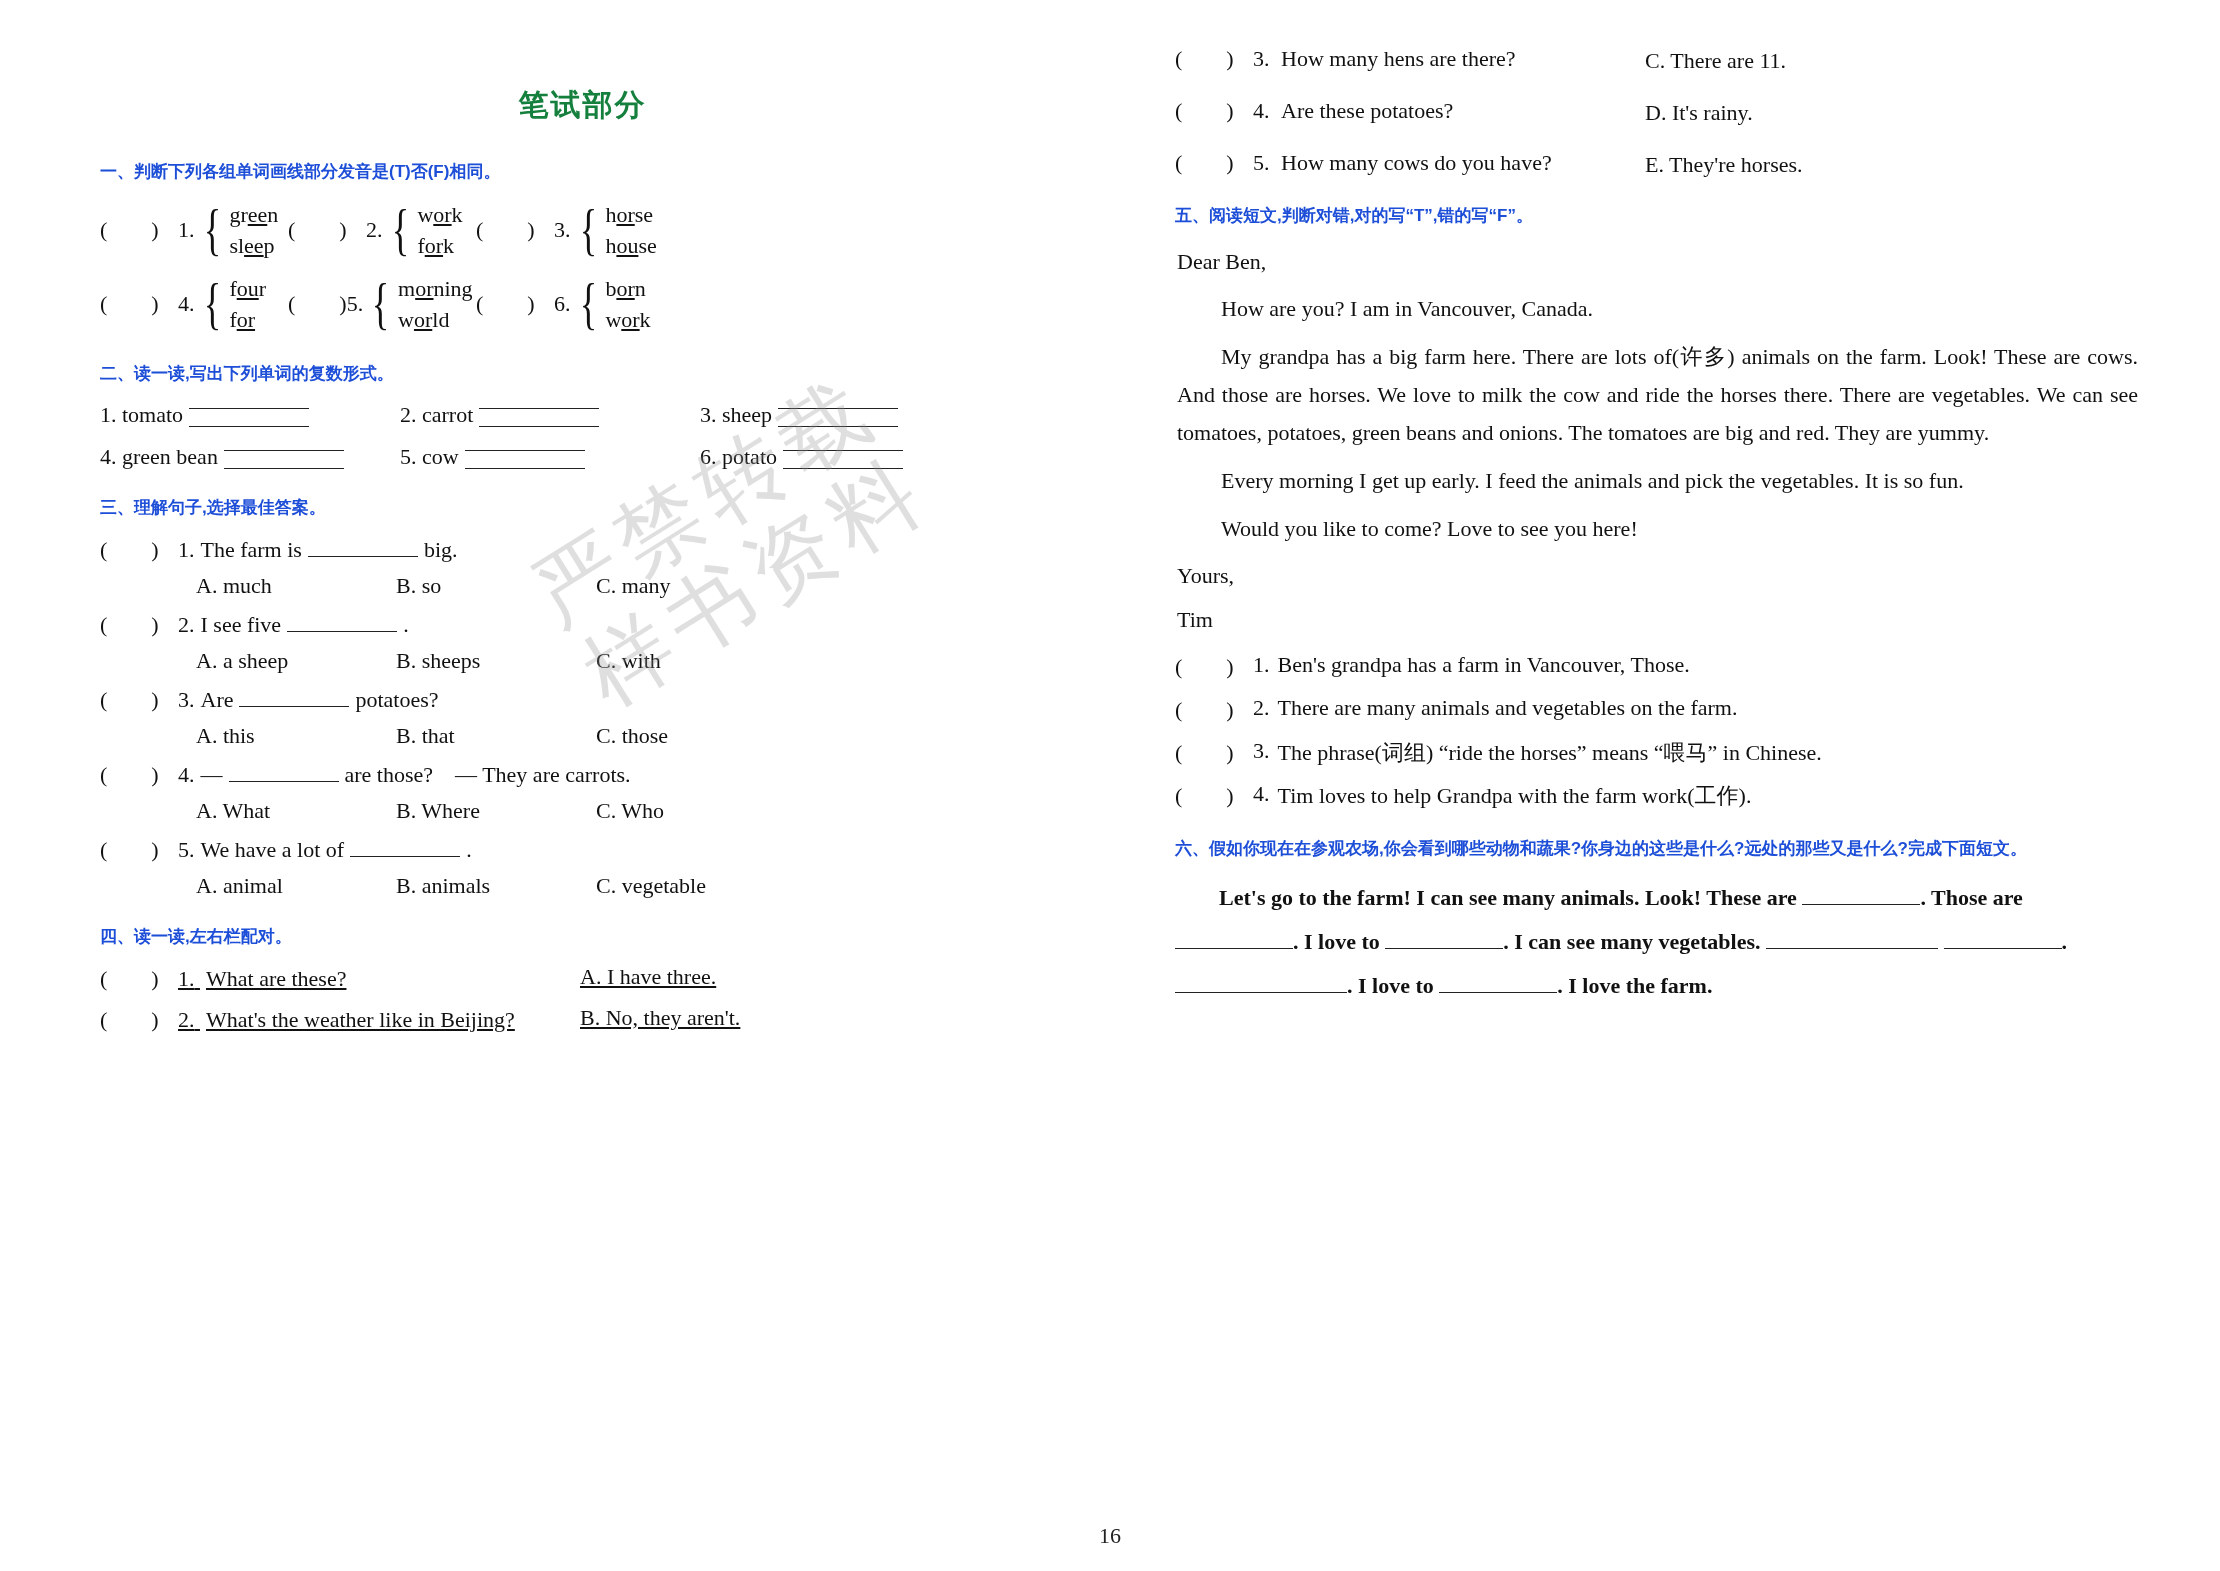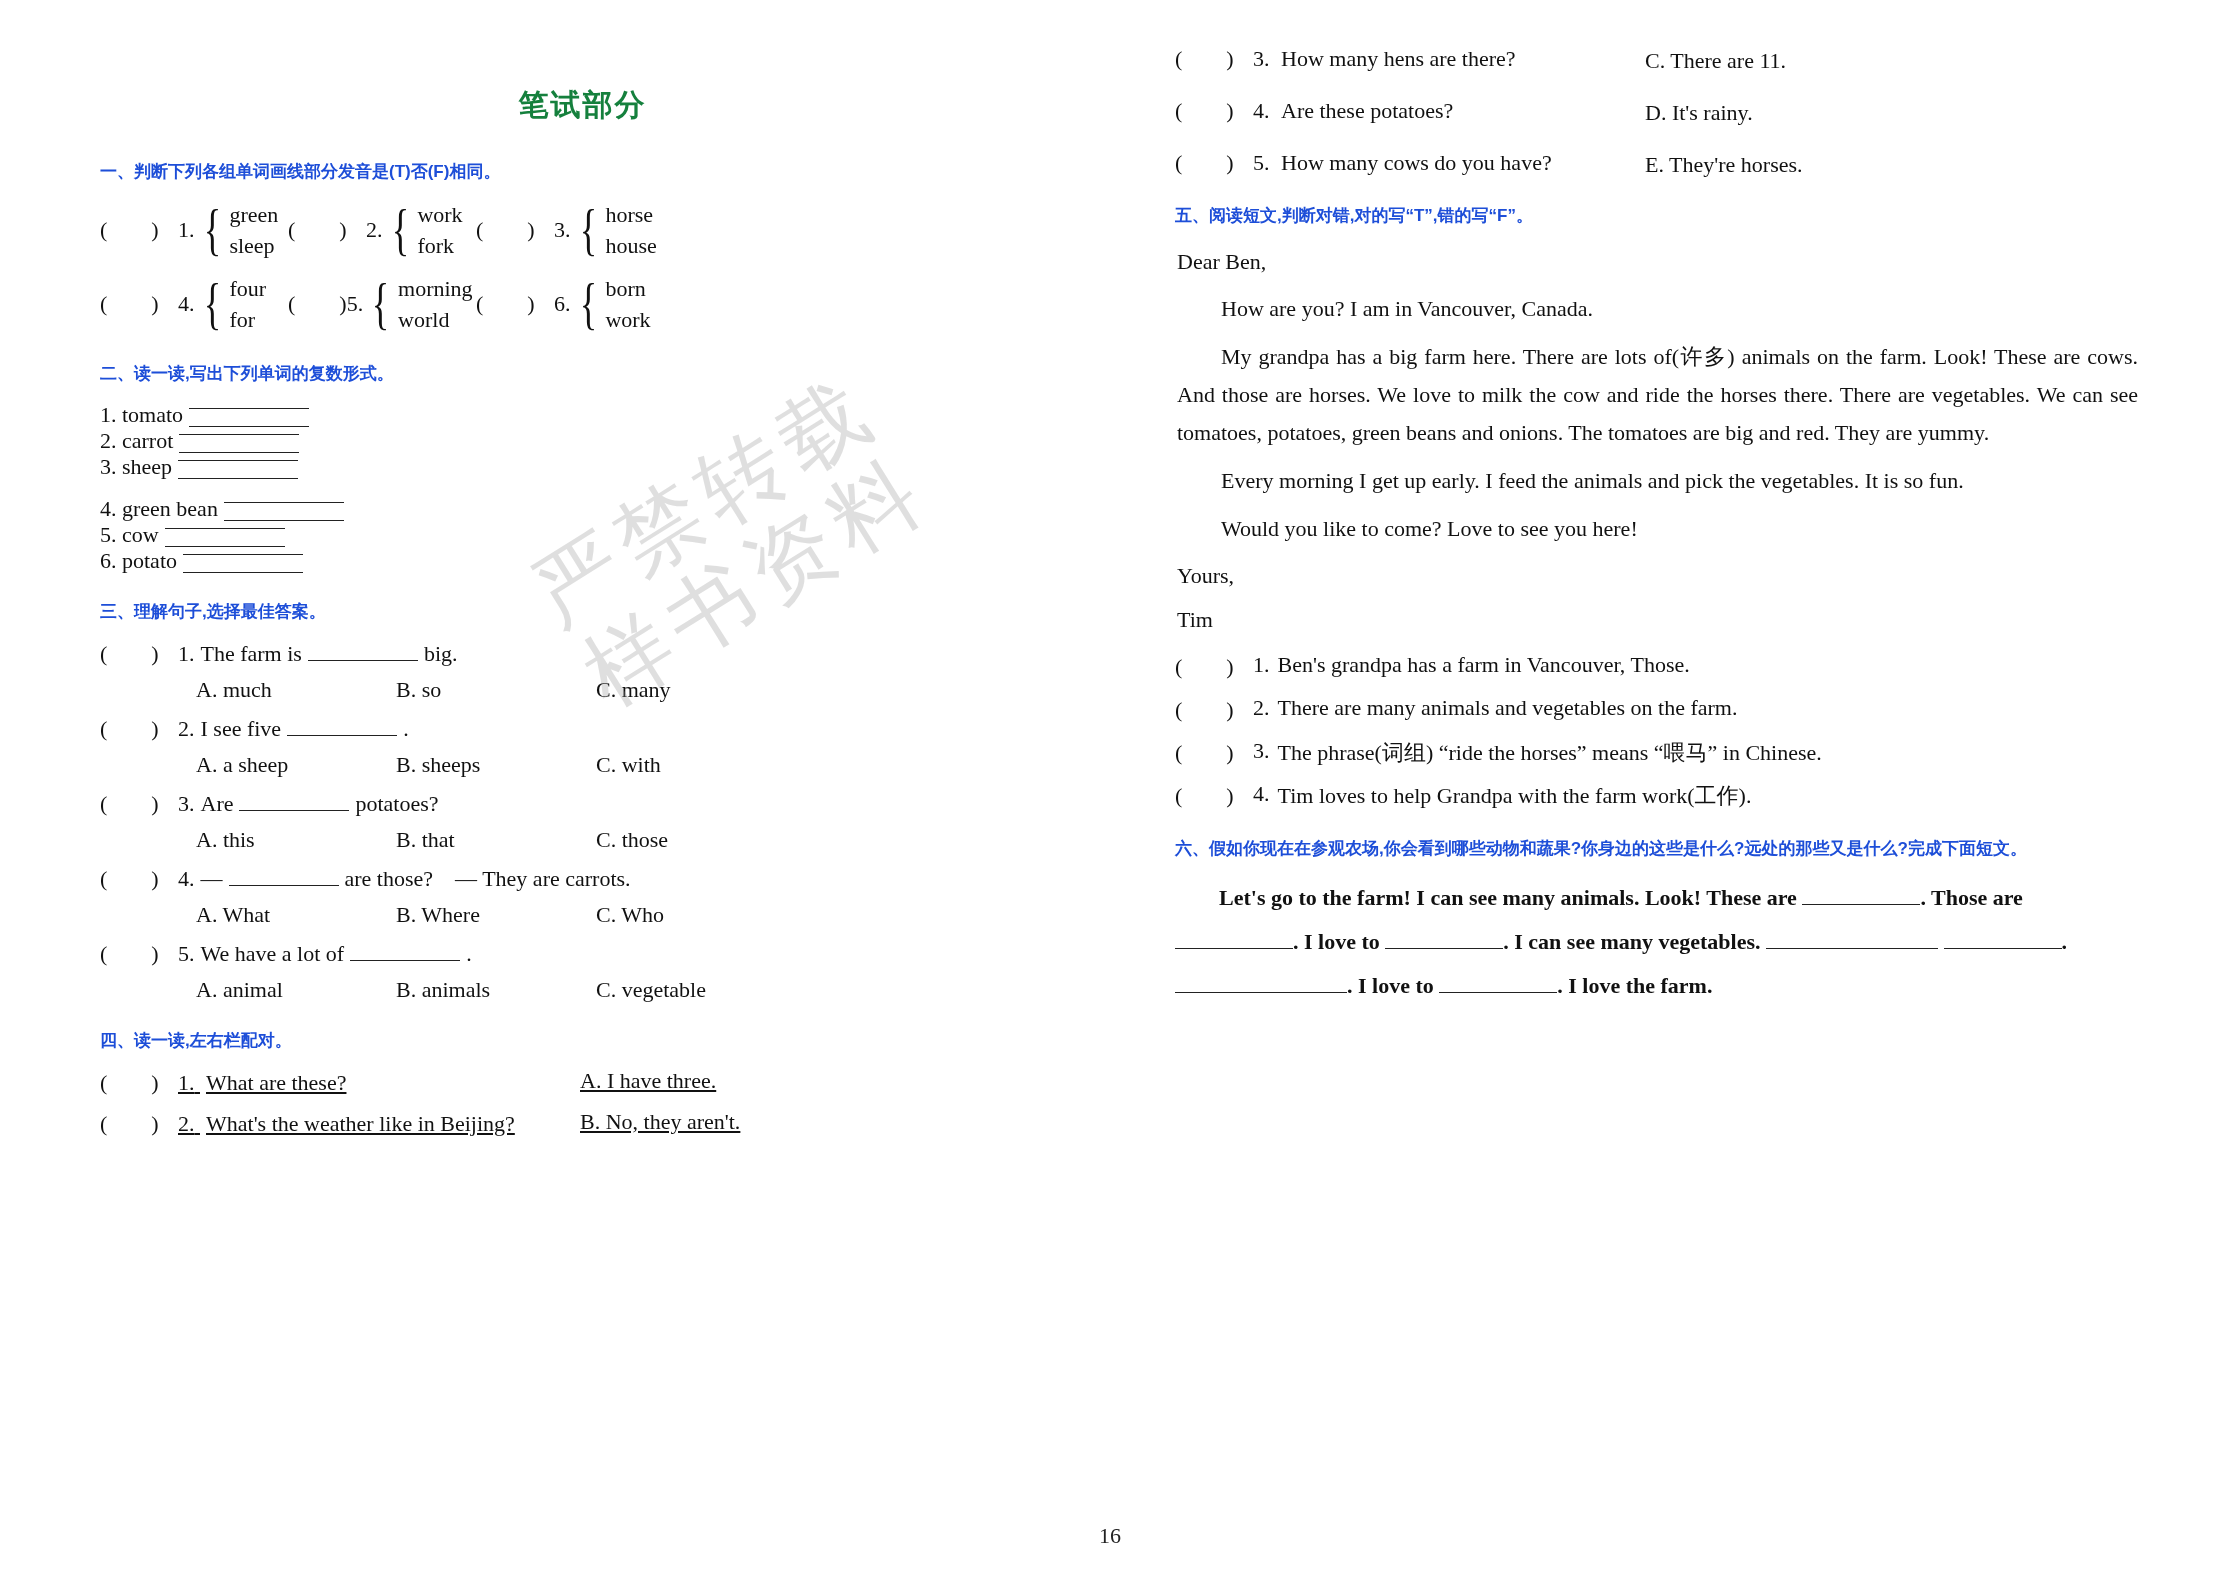--- a/index.html
+++ b/index.html
@@ -53,25 +53,25 @@
   .brace{
     font-size:56px;
     line-height:0.75;
     font-weight:300;
     margin:0 4px 0 2px;
     transform:scaleX(0.65);
     display:inline-block;
     font-family:"Liberation Serif", serif;
   }
   .brace-words{display:flex;flex-direction:column;font-size:22px;line-height:1.42;}
-  .u{text-underline-offset:2px;}
+  .u{text-decoration:underline;text-underline-offset:2px;}
   .bgrp{width:182px;}
 
   
-  .plural-row{display:flex;margin:16px 0 6px 0;flex-direction:column;}
+  .plural-row{display:flex;margin:16px 0 6px 0;}
   .plural-item{display:flex;align-items:flex-start;font-size:22px;}
   .plural-item .lbl{white-space:nowrap;}
   .blank2{
     display:inline-block;
     width:120px;
     margin-left:6px;
     margin-top:6px;
     border-top:1.4px solid #222;
     border-bottom:1.4px solid #222;
     height:17px;

